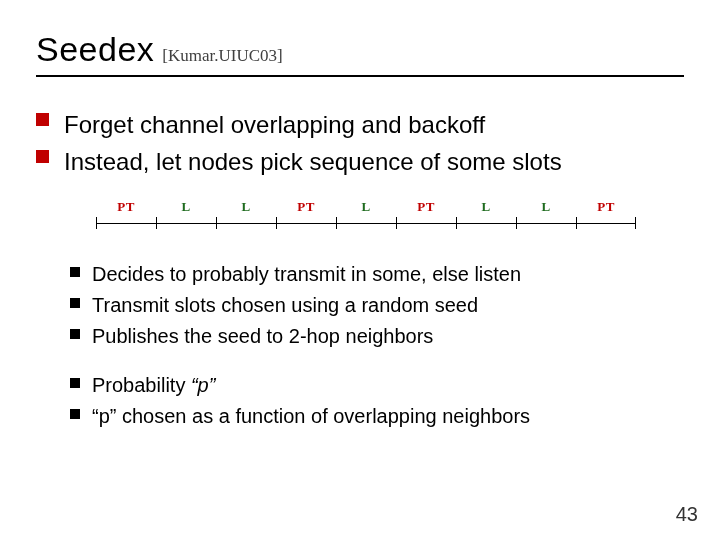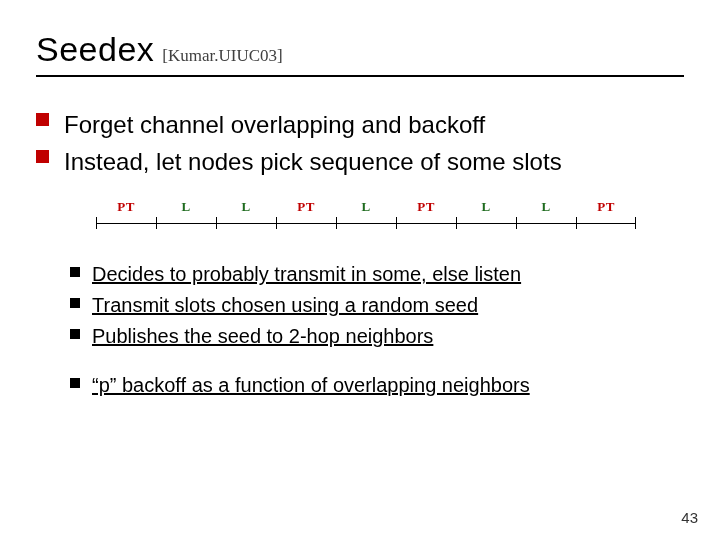--- a/index.html
+++ b/index.html
@@ -60,21 +60,20 @@
     left: 0;
     top: 4px;
     width: 13px;
     height: 13px;
     background: #c00000;
   }
   ul.lvl2 {
     list-style: none;
     padding: 0;
     margin: 0 0 0 34px;
-    text-decoration: underline;
   }
   ul.lvl2 > li {
     position: relative;
     padding-left: 22px;
     font-size: 20px;
     line-height: 1.35;
     margin-bottom: 4px;
   }
   ul.lvl2 > li::before {
     content: "";
@@ -124,21 +123,21 @@
     position: absolute;
     top: 0;
     width: 1px;
     height: 12px;
     background: #000;
   }
   .page-number {
     position: absolute;
     right: 22px;
     bottom: 14px;
-    font-size: 15px;
+    font-size: 20px;
     color: #333;
   }
 </style>
 </head>
 <body>
 
 <div class="slide">
 
   <div class="title-row">
     <span class="title-main">Seedex</span>
@@ -185,19 +184,22 @@
     <ul class="lvl2">
       <li>Decides to probably transmit in some, else listen</li>
       <li>Transmit slots chosen using a random seed</li>
       <li>Publishes the seed to 2-hop neighbors</li>
     </ul>
 
     <div class="spacer-sm"></div>
 
 
     <ul class="lvl2">
-      <li>“p” backoff as a function of overlapping neighbors</li>
+      <li>
+        <span>Probability <span class="italic">“p”</span></span>
+      </li>
+      <li>“p” chosen as a function of overlapping neighbors</li>
     </ul>
 
   </div>
 
   <div class="page-number">43</div>
 </div>
 
 </body></html>

